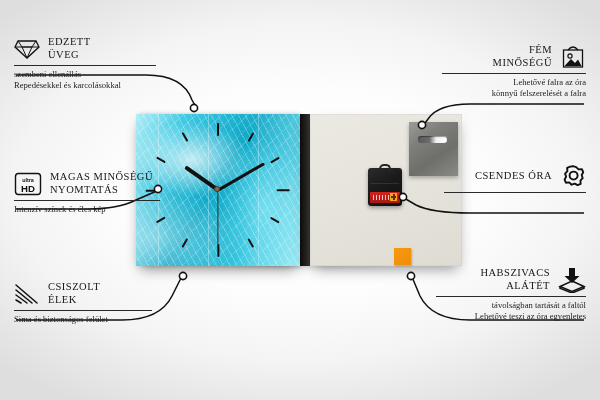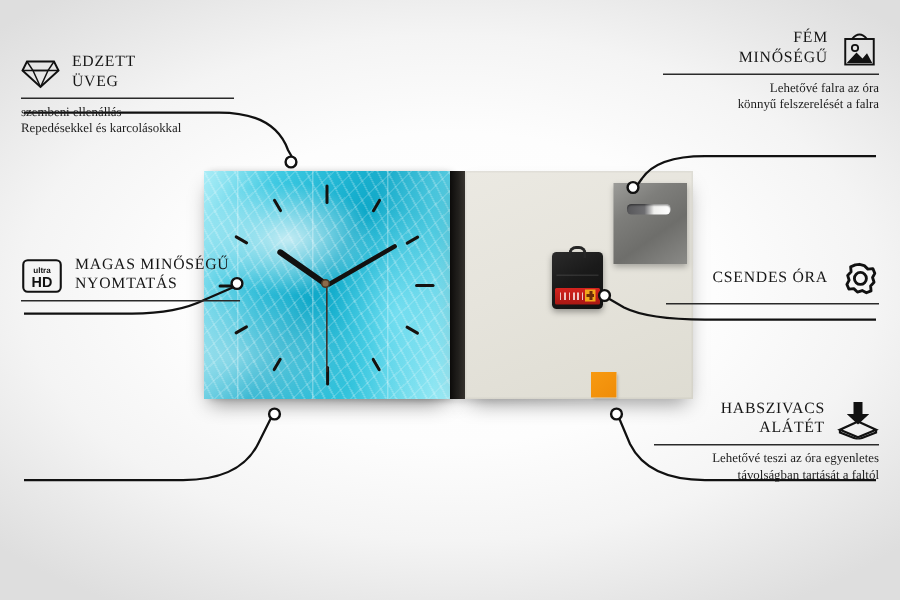--- a/index.html
+++ b/index.html
@@ -277,44 +277,67 @@
         <rect x="1.5" y="1.5" width="25" height="21" rx="3" fill="none" stroke="#111" stroke-width="1.4"></rect>
         <text x="14" y="10" font-family="Liberation Sans, sans-serif" font-size="5.4" font-weight="bold" fill="#111" text-anchor="middle">ultra</text>
         <text x="14" y="19.5" font-family="Liberation Sans, sans-serif" font-size="9.6" font-weight="bold" fill="#111" text-anchor="middle">HD</text>
       </svg>
       <div class="title">
         <div>MAGAS MINŐSÉGŰ</div>
         <div>NYOMTATÁS</div>
       </div>
     </div>
     <div class="rule"></div>
-  </div>
-
-
-  <div class="callout right" style="left:442px; top:20px; width:144px">
+    <div class="desc">
+      <div>Intenzív színek és éles kép</div>
+    </div>
+  </div>
+
+  <div class="callout left" style="left:14px; top:281px; width:138px">
+    <div class="head">
+      <svg class="ico" width="26" height="22" viewBox="0 0 26 22">
+        <g stroke="#111" stroke-width="1.5" stroke-linecap="round">
+          <path d="M2,2 L23,20"></path>
+          <path d="M2,7 L18,20"></path>
+          <path d="M2,12 L13,20"></path>
+          <path d="M2,17 L7,20"></path>
+        </g>
+      </svg>
+      <div class="title">
+        <div>CSISZOLT</div>
+        <div>ÉLEK</div>
+      </div>
+    </div>
+    <div class="rule"></div>
+    <div class="desc">
+      <div>Sima és biztonságos felület</div>
+    </div>
+  </div>
+
+  <div class="callout right" style="left:442px; top:44px; width:144px">
     <div class="head">
       <div class="title">
         <div>FÉM</div>
         <div>MINŐSÉGŰ</div>
       </div>
       <svg class="ico" width="26" height="24" viewBox="0 0 26 24">
         <path d="M8,5 Q13,-1 18,5" fill="none" stroke="#111" stroke-width="1.3"></path>
         <rect x="3.5" y="5" width="19" height="17" fill="none" stroke="#111" stroke-width="1.3"></rect>
         <circle cx="10" cy="11" r="2.1" fill="none" stroke="#111" stroke-width="1.2"></circle>
         <path d="M4.5,21 L11,14 L15,18 L18,14.5 L21.5,21 Z" fill="#111"></path>
       </svg>
     </div>
     <div class="rule"></div>
     <div class="desc">
       <div>Lehetővé falra az óra</div>
       <div>könnyű felszerelését a falra</div>
     </div>
   </div>
 
-  <div class="callout right" style="left:444px; top:174px; width:142px">
+  <div class="callout right" style="left:444px; top:164px; width:142px">
     <div class="head">
       <div class="title">
         <div>CSENDES ÓRA</div>
       </div>
       <svg class="ico" width="26" height="25" viewBox="0 0 26 25">
         <g fill="none" stroke="#111" stroke-width="1.9" stroke-linejoin="round">
           <path d="M13,2.2 L16.2,3.1 L18.6,5.4 L21.9,5.1 L23.2,8.2 L21.7,11 L22.7,14.2
                    L20.4,16.6 L20.7,19.9 L17.6,21.2 L14.8,19.7 L11.6,20.7 L9.2,18.4
                    L5.9,18.7 L4.6,15.6 L6.1,12.8 L5.1,9.6 L7.4,7.2 L7.1,3.9 L10.2,2.6 Z"></path>
           <circle cx="13.6" cy="11.6" r="4"></circle>
@@ -331,18 +354,18 @@
         <div>ALÁTÉT</div>
       </div>
       <svg class="ico" width="28" height="26" viewBox="0 0 28 26">
         <path d="M11,1 H17 V9 H21.5 L14,16 L6.5,9 H11 Z" fill="#111"></path>
         <path d="M14,14 L26,19.5 L14,24.5 L2,19.5 Z" fill="none" stroke="#111" stroke-width="1.5"></path>
         <path d="M2,19.5 L2,21.3 L14,26 L26,21.3 L26,19.5" fill="none" stroke="#111" stroke-width="1.5"></path>
       </svg>
     </div>
     <div class="rule"></div>
     <div class="desc">
+      <div>távolságban tartását a faltól</div>
       <div>Lehetővé teszi az óra egyenletes</div>
-      <div>távolságban tartását a faltól</div>
     </div>
   </div>
 
 </div>
 
 </body></html>

